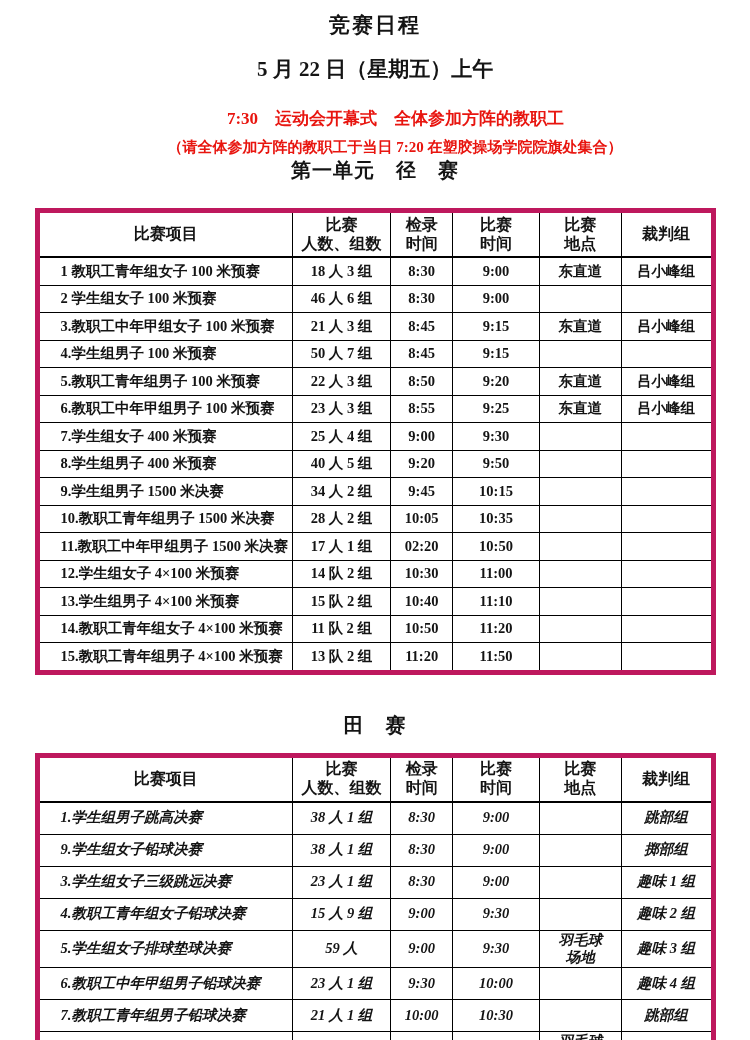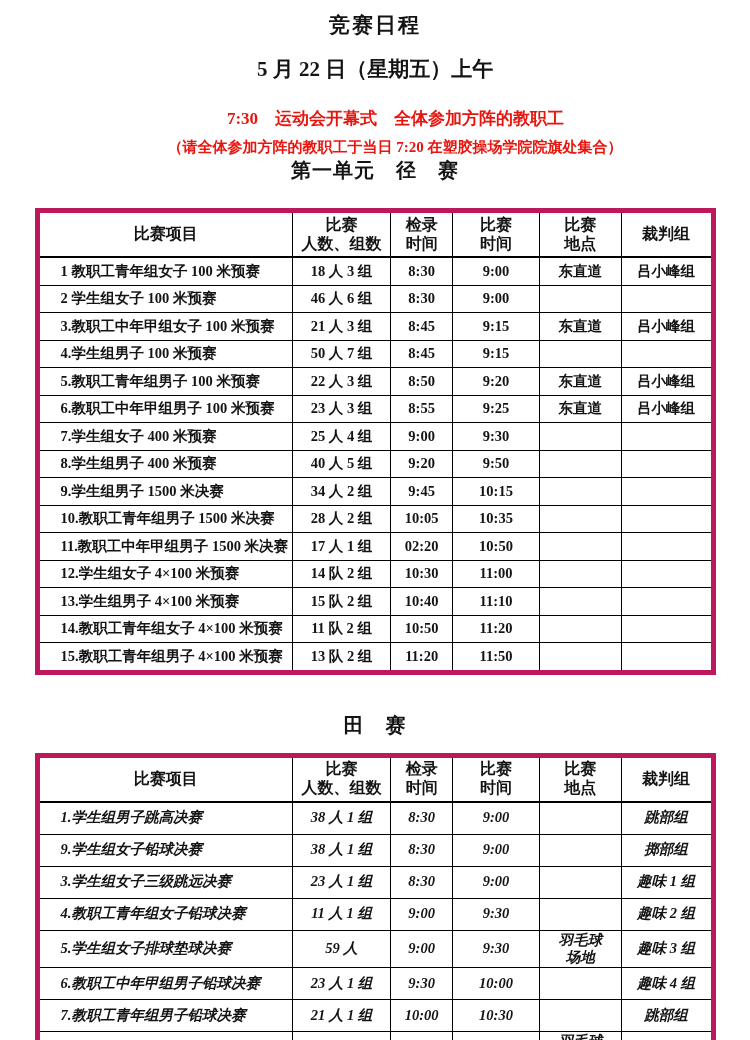--- a/index.html
+++ b/index.html
@@ -295,21 +295,21 @@
         <tr>
           <td class="ev">3.学生组女子三级跳远决赛</td>
           <td>23 人 1 组</td>
           <td>8:30</td>
           <td>9:00</td>
           <td></td>
           <td>趣味 1 组</td>
         </tr>
         <tr>
           <td class="ev">4.教职工青年组女子铅球决赛</td>
-          <td>11 人 1 组</td>
+          <td>15 人 9 组</td>
           <td>9:00</td>
           <td>9:30</td>
           <td></td>
           <td>趣味 2 组</td>
         </tr>
         <tr>
           <td class="ev">5.学生组女子排球垫球决赛</td>
           <td>59 人</td>
           <td>9:00</td>
           <td>9:30</td>

